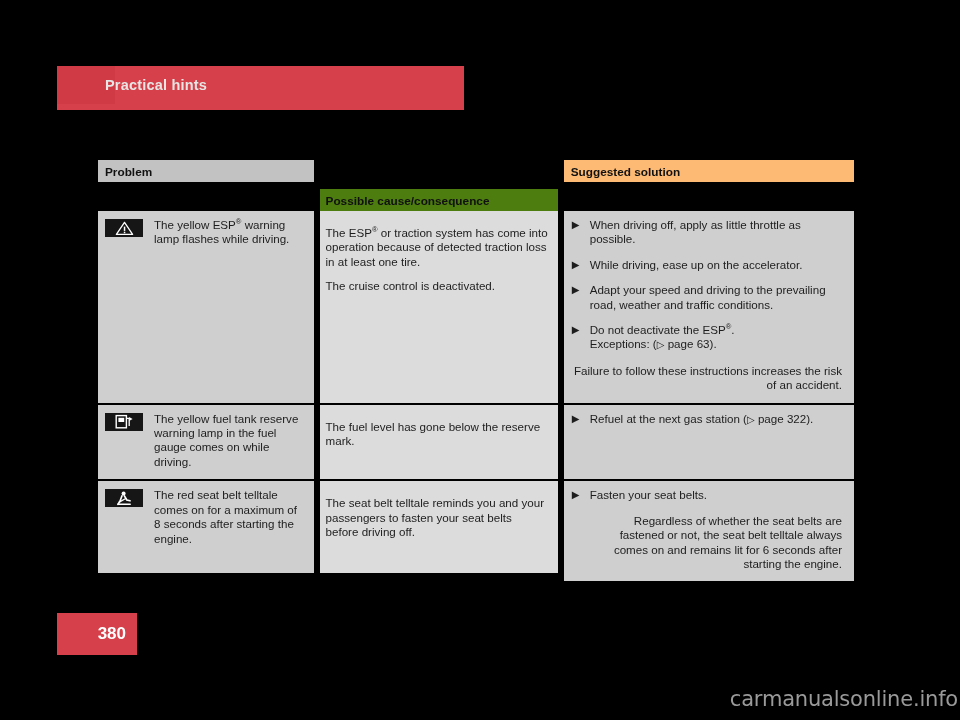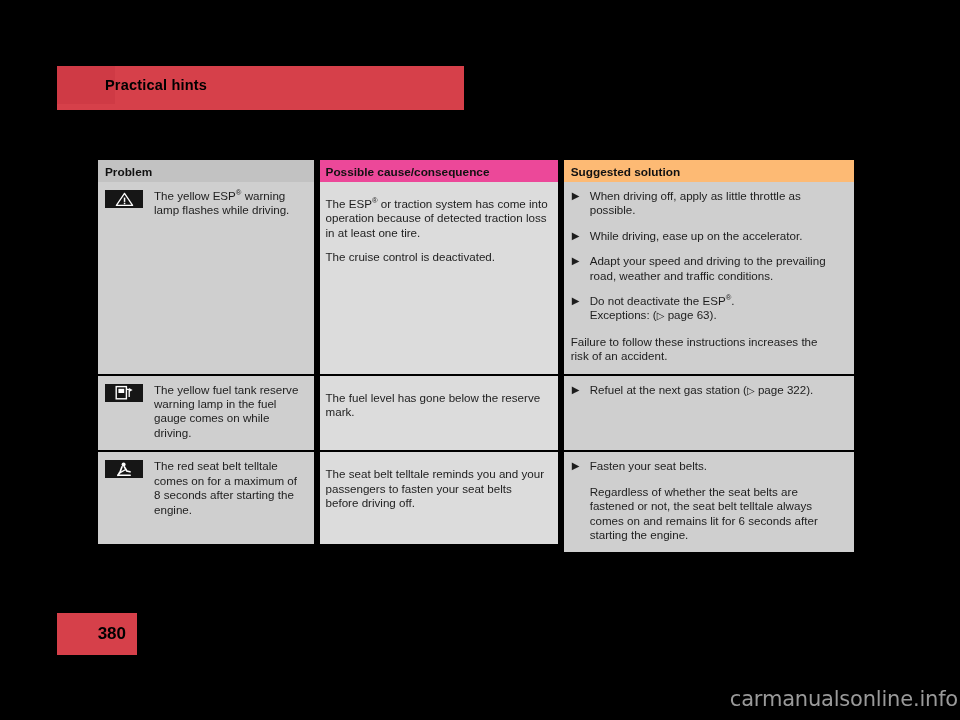--- a/index.html
+++ b/index.html
@@ -32,21 +32,21 @@
     width: 58px;
     height: 38px;
     background: #cf3a45;
   }
   #chapter-title {
     position: absolute;
     left: 48px;
     top: 11px;
     font-size: 14.5px;
     font-weight: bold;
-    color: #000000;
+    color: #e5e5e5;
     letter-spacing: 0.2px;
     white-space: nowrap;
   }
 
   
   #table {
     position: absolute;
     left: 98px;
     top: 160px;
     width: 756px;
@@ -68,21 +68,21 @@
 
   
   #thead .cell {
     height: 22px;
     padding-top: 5px;
     font-size: 11.8px;
     font-weight: bold;
     color: #111111;
   }
   #thead .c1 { background: #c2c2c2; padding-left: 7px; }
-  #thead .c2 { background: #ec4899; padding-left: 6px; }
+  #thead .c2 { background: #4d7c0f; padding-left: 6px; margin-top: 29px; }
   #thead .c3 { background: #fdba74; padding-left: 7px; }
 
   
   .body-row .c1 { padding: 7px 8px 10px 7px; display: flex; }
   .body-row .c2 { padding: 7px 10px 10px 6px; }
   .body-row .c3 { padding: 7px 12px 10px 7px; }
 
   .row-gap { height: 2px; background: #000000; }
 
   
@@ -118,40 +118,41 @@
   ul.bullets li:last-child { margin-bottom: 0; }
   .bullet-mark {
     position: absolute;
     left: 1px;
     top: 0px;
     font-size: 10px;
     line-height: 14.4px;
     color: #1d1d1d;
   }
   .tail-para {
-    margin: 11px 16px 0 0;
+    margin: 11px 0 0 0;
+    text-align: right;
   }
   .tail-para.indent { margin-left: 19px; }
 
   .sup {
     font-size: 7.6px;
     vertical-align: super;
     line-height: 0;
   }
   .pageref-mark { font-size: 10px; }
 
   
   #page-number-box {
     position: absolute;
     left: 57px;
     top: 613px;
     width: 80px;
     height: 42px;
     background: #d6404a;
-    color: #000000;
+    color: #ffffff;
     font-size: 17px;
     font-weight: bold;
     display: flex;
     align-items: center;
     justify-content: flex-end;
     padding-right: 11px;
     box-sizing: border-box;
   }
 
   

